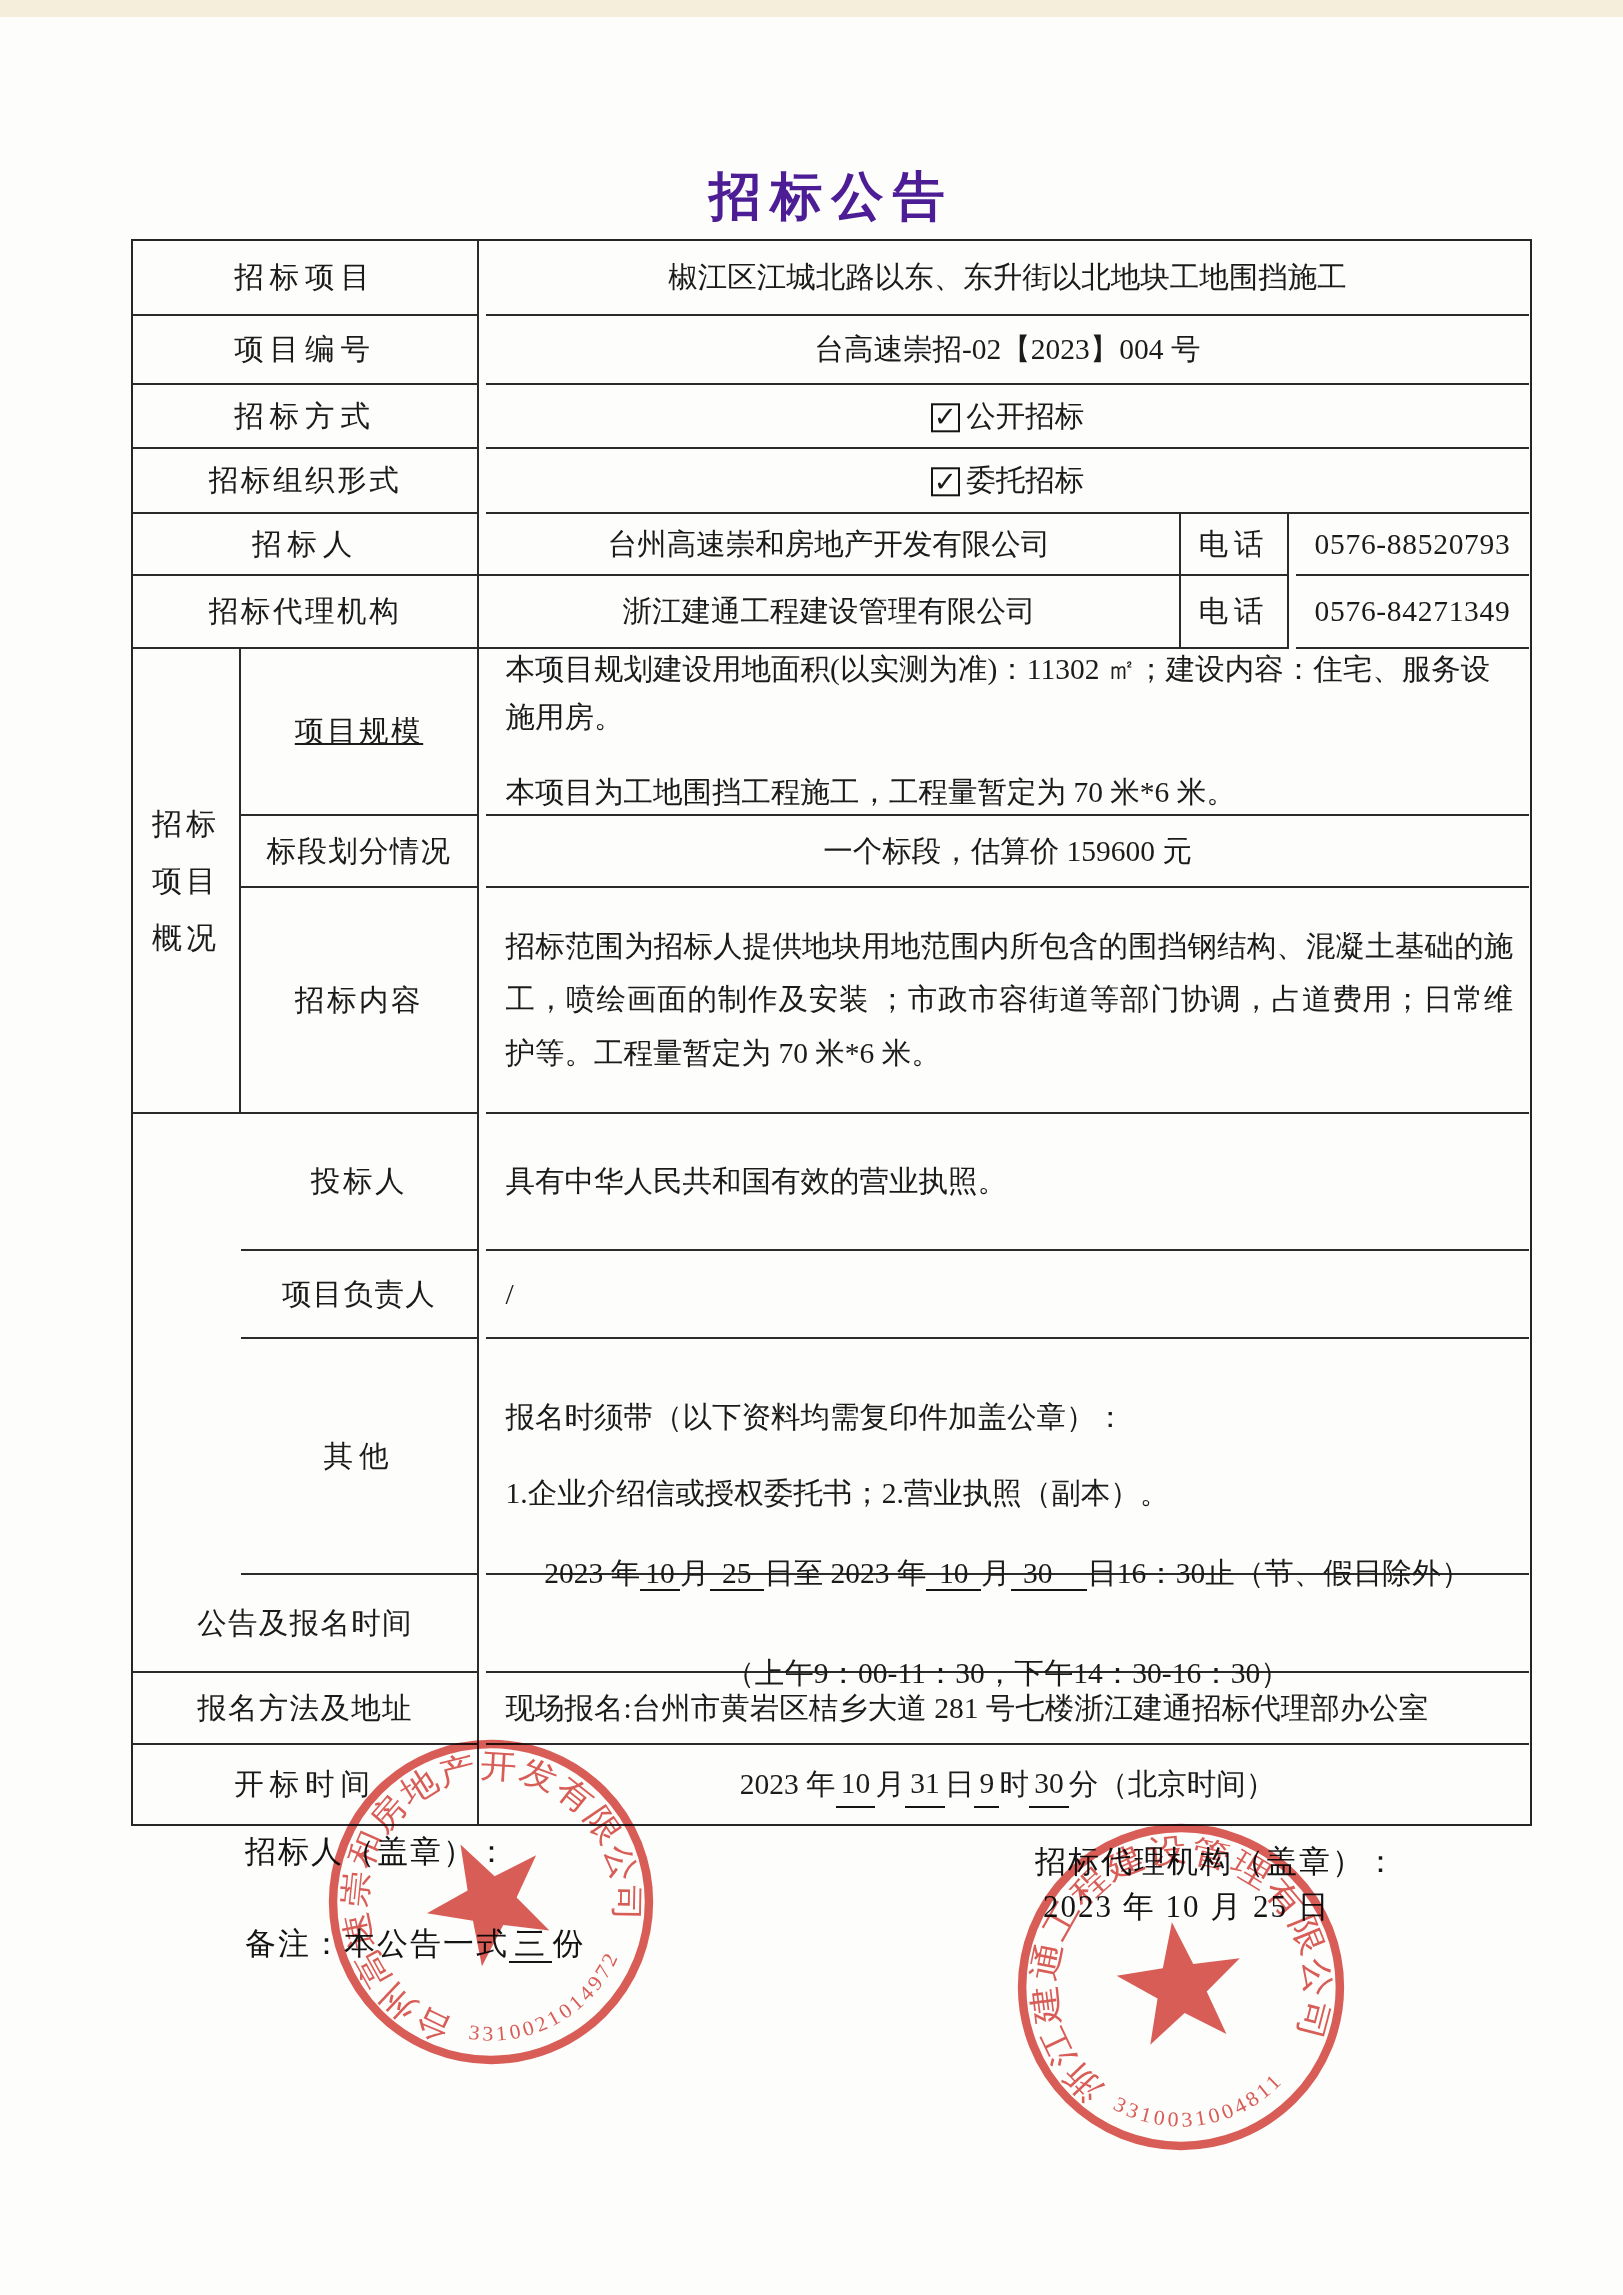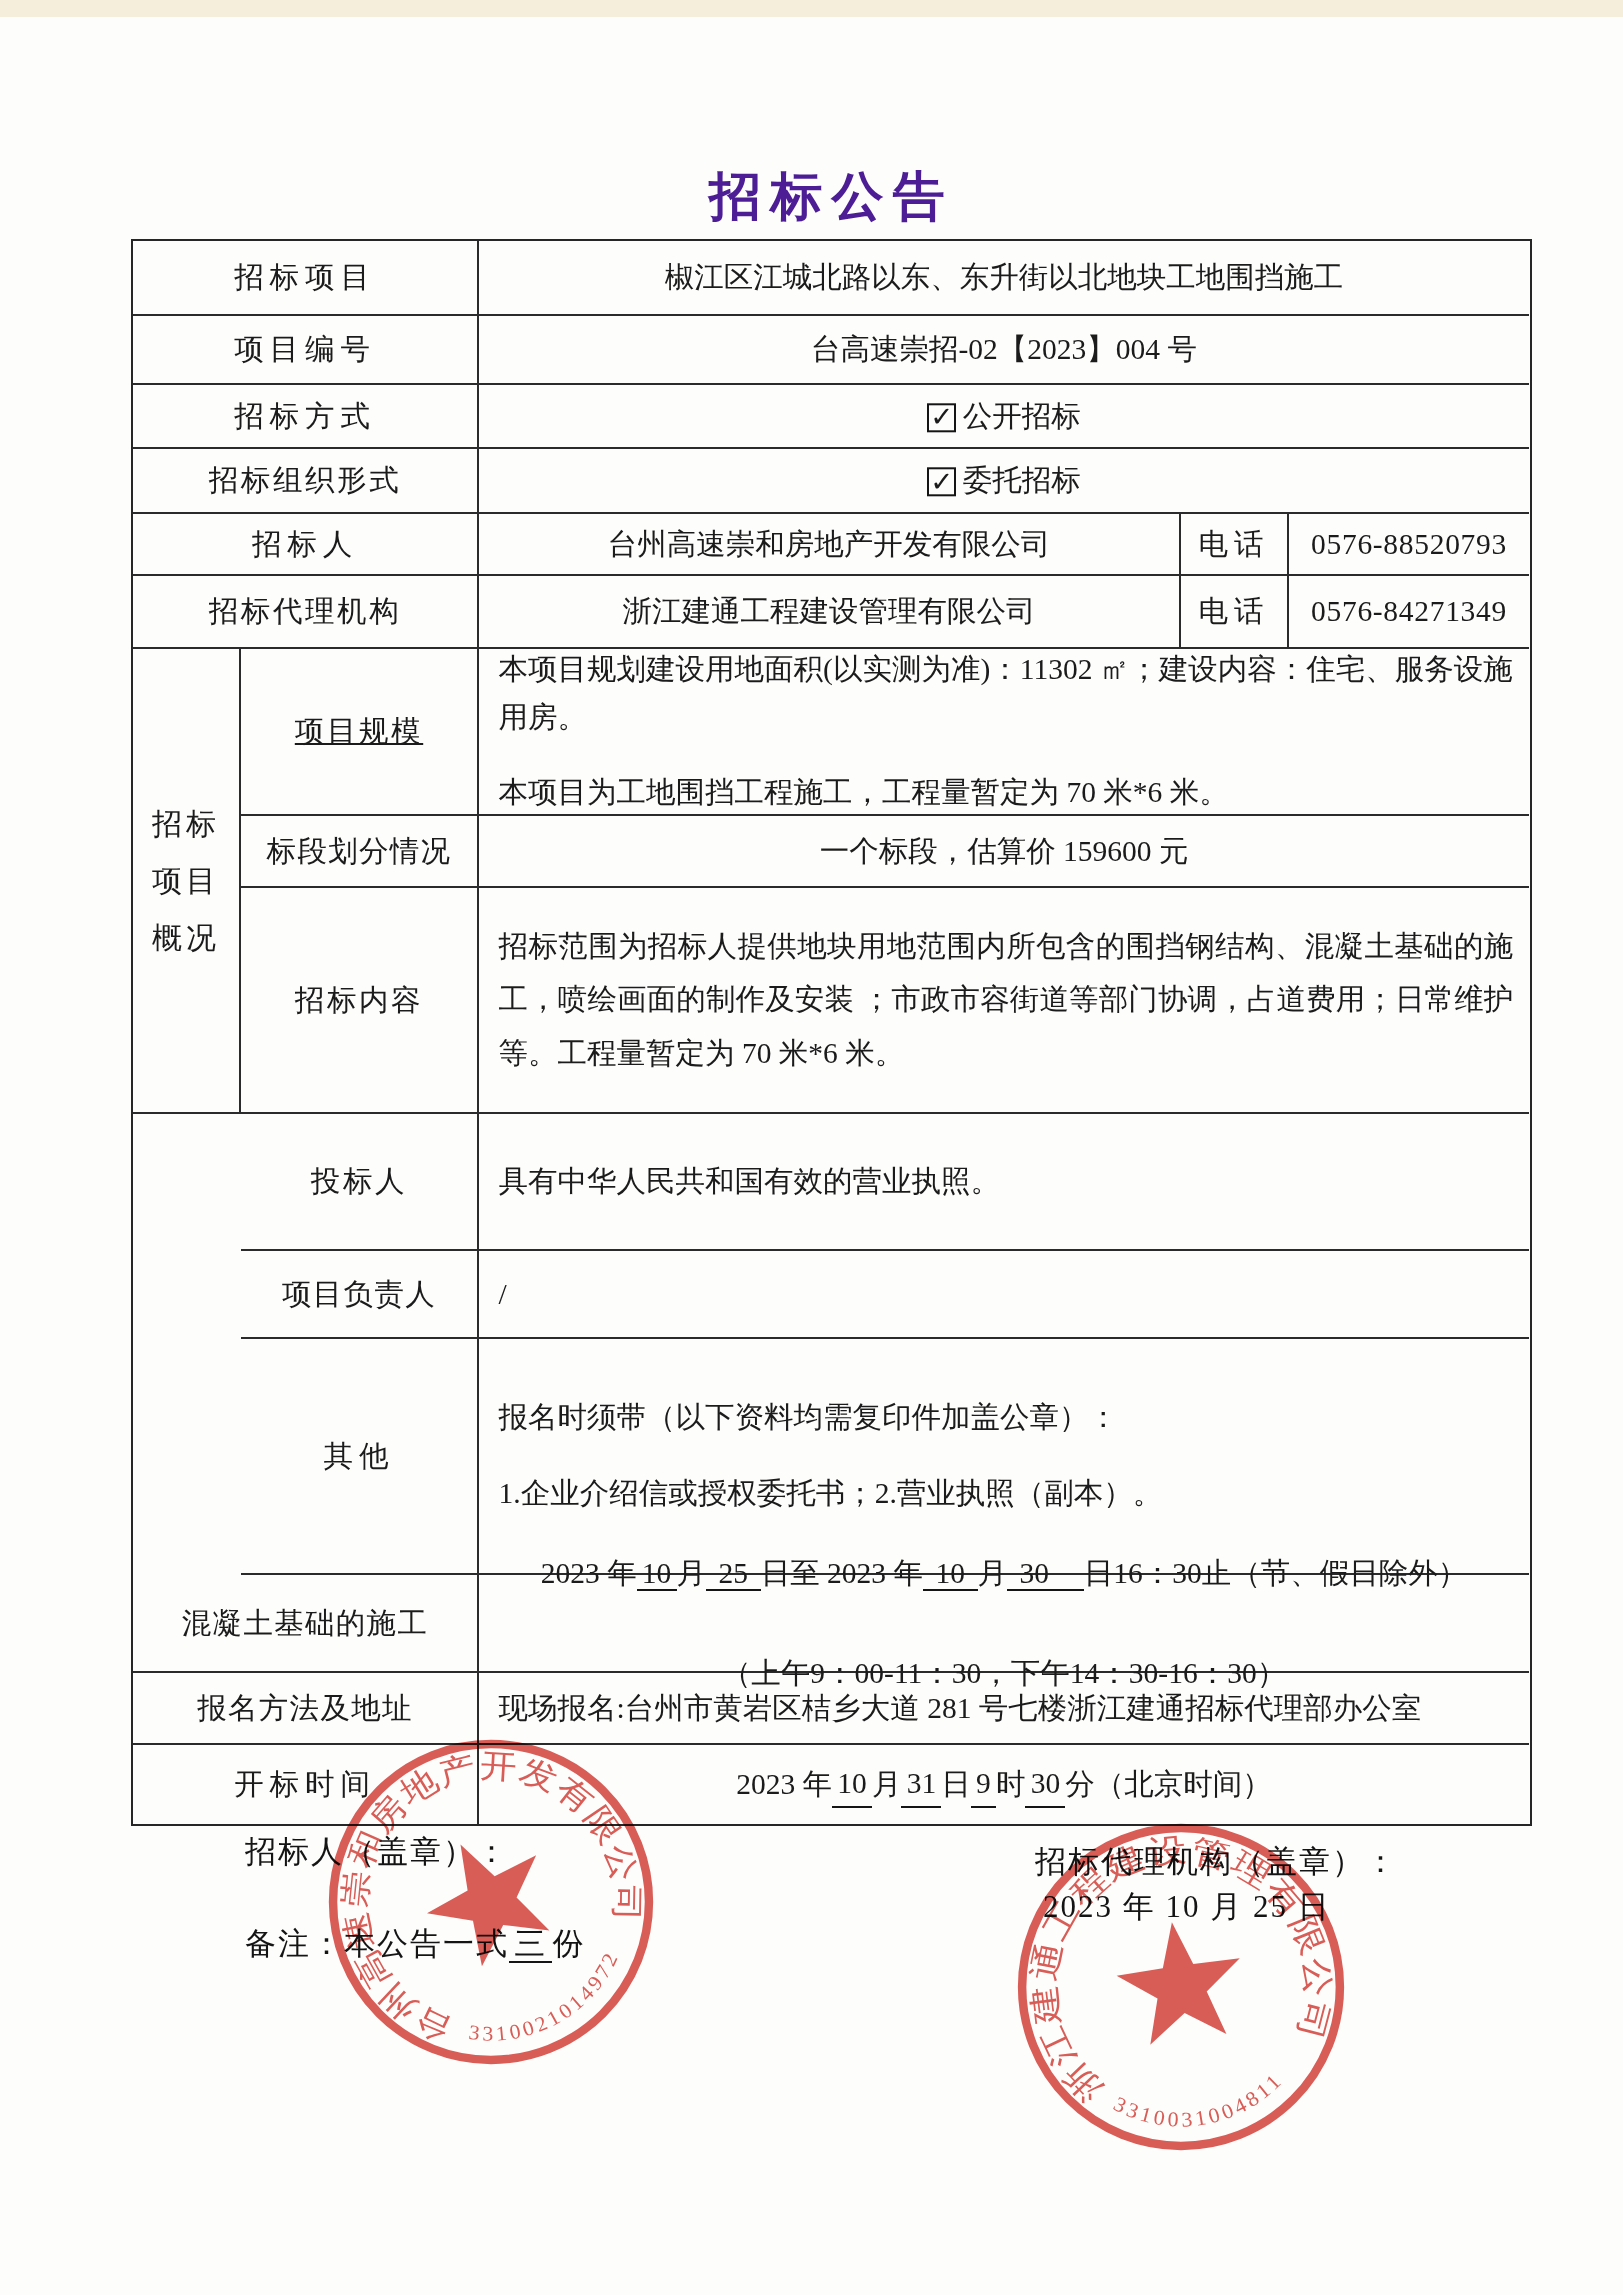--- a/index.html
+++ b/index.html
@@ -18,21 +18,21 @@
     border:2.6px solid #262626;background:transparent;
     display:grid;
     grid-template-columns:108px 238px 702px 108px 240px;
     grid-template-rows:75px 69px 64px 65px 62px 73px 167px 72px 226px 137px 88px 236px 98px 72px 79px;
   }
   .cell{
     box-sizing:border-box;border-right:2px solid #2b2b2b;border-bottom:2px solid #2b2b2b;
     display:flex;align-items:center;justify-content:center;
     font-size:29.5px;line-height:1.5;
   }
-  .cell.lastcol{border-right:none;}
+  .cell.lastcol{border-right:none;margin-left:7px;}
   .cell.lastrow{border-bottom:none;}
   .cell.label{letter-spacing:5.9px;text-align:center;}
   .cell.group{white-space:pre-line;text-align:center;letter-spacing:3.9px;line-height:1.9;font-size:30px;}
   .cell.left{justify-content:flex-start;align-items:center;padding:9.2px 15.7px 9.2px 19.6px;}
   .cell.paras{flex-direction:column;align-items:flex-start;justify-content:center;padding:9.2px 15.7px 9.2px 19.6px;}
   .cell.paras p{margin:14.4px 0;line-height:1.6;}
   .cell.longtext{text-align:justify;line-height:1.8;}
   .cbx{
     display:inline-flex;align-items:center;justify-content:center;
     width:25px;height:25px;border:2.6px solid #151515;margin-right:6.5px;
@@ -106,21 +106,21 @@
 
   <div class="cell label" style="grid-column:2/3;grid-row:11;letter-spacing:1.3px;">项目负责人</div>
   <div class="cell lastcol left" style="grid-column:3/6;grid-row:11;">/</div>
 
   <div class="cell label" style="grid-column:2/3;grid-row:12;">其他</div>
   <div class="cell lastcol paras" style="grid-column:3/6;grid-row:12;">
     <p>报名时须带（以下资料均需复印件加盖公章）：</p>
     <p>1.企业介绍信或授权委托书；2.营业执照（副本）。</p>
   </div>
 
-  <div class="cell label" style="grid-column:1/3;grid-row:13;letter-spacing:1.3px;">混凝土基础的施工</div>
+  <div class="cell label" style="grid-column:1/3;grid-row:13;letter-spacing:1.3px;">公告及报名时间</div>
   <div class="cell lastcol two-line" style="grid-column:3/6;grid-row:13;">
     <div class="ln1"><span>2023 年</span><span class="useg">10</span><span>月</span><span class="useg"> 25 </span><span>日至 2023 年</span><span class="useg"> 10 </span><span>月</span><span class="useg"> 30　</span><span>日16：30止（节、假日除外）</span></div>
     <div class="ln2">（上午9：00-11：30，下午14：30-16：30）</div>
   </div>
 
   <div class="cell label" style="grid-column:1/3;grid-row:14;letter-spacing:1.3px;">报名方法及地址</div>
   <div class="cell lastcol left" style="grid-column:3/6;grid-row:14;">现场报名:台州市黄岩区桔乡大道 281 号七楼浙江建通招标代理部办公室</div>
 
   <div class="cell label lastrow" style="grid-column:1/3;grid-row:15;">开标时间</div>
   <div class="cell lastcol lastrow" style="grid-column:3/6;grid-row:15;">

